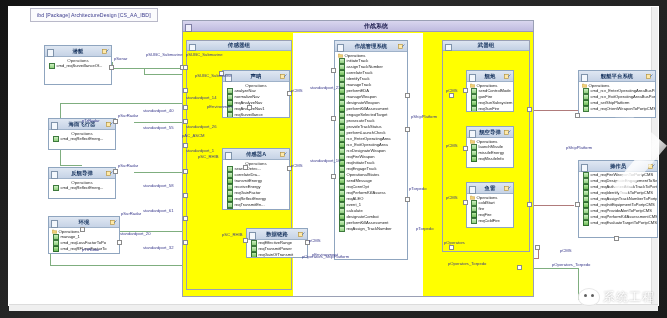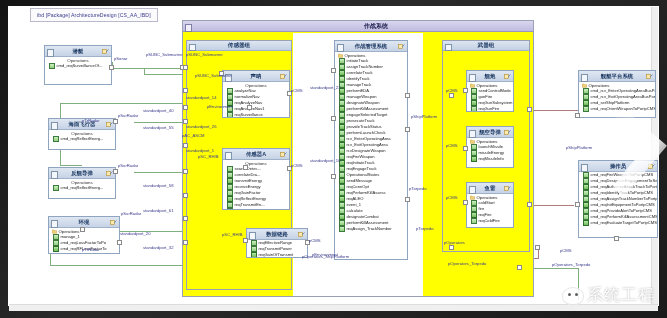--- a/index.html
+++ b/index.html
@@ -66,21 +66,21 @@
   .ln.v{width:1px;}
 
   
   .wm{position:absolute;right:12px;bottom:12px;display:flex;align-items:center;gap:3px;
     opacity:.85;}
   .wm .bubble{width:22px;height:18px;border-radius:50% 50% 45% 45%;background:#ffffff;
     box-shadow:0 0 0 1px #e3e3e3 inset;position:relative;}
   .wm .bubble:before,.wm .bubble:after{content:"";position:absolute;width:3px;height:3px;
     background:#444;border-radius:50%;top:6px;}
   .wm .bubble:before{left:6px;} .wm .bubble:after{left:13px;}
-  .wm .wmtxt{font-family:Liberation Serif, serif;font-size:16px;color:#ffffff;
+  .wm .wmtxt{font-family:Liberation Serif, serif;font-size:12px;color:#ffffff;
     text-shadow:0 0 2px rgba(0,0,0,.45);letter-spacing:1px;}
 
   .arrow-ovl{position:absolute;right:0;top:108px;width:54px;height:90px;
     background:linear-gradient(135deg,rgba(255,255,255,.0) 0%,rgba(255,255,255,.85) 55%,rgba(255,255,255,.0) 100%);
     clip-path:polygon(18% 0,100% 42%,18% 100%,0 86%,62% 42%,0 14%);}
   .scroll-v{position:absolute;right:9px;top:7px;width:6px;height:298px;background:#efefef;border-left:1px solid #dcdcdc;}
   .scroll-h{position:absolute;left:9px;bottom:7px;width:649px;height:6px;background:#efefef;border-top:1px solid #dcdcdc;}
 </style>
 </head>
 <body>

